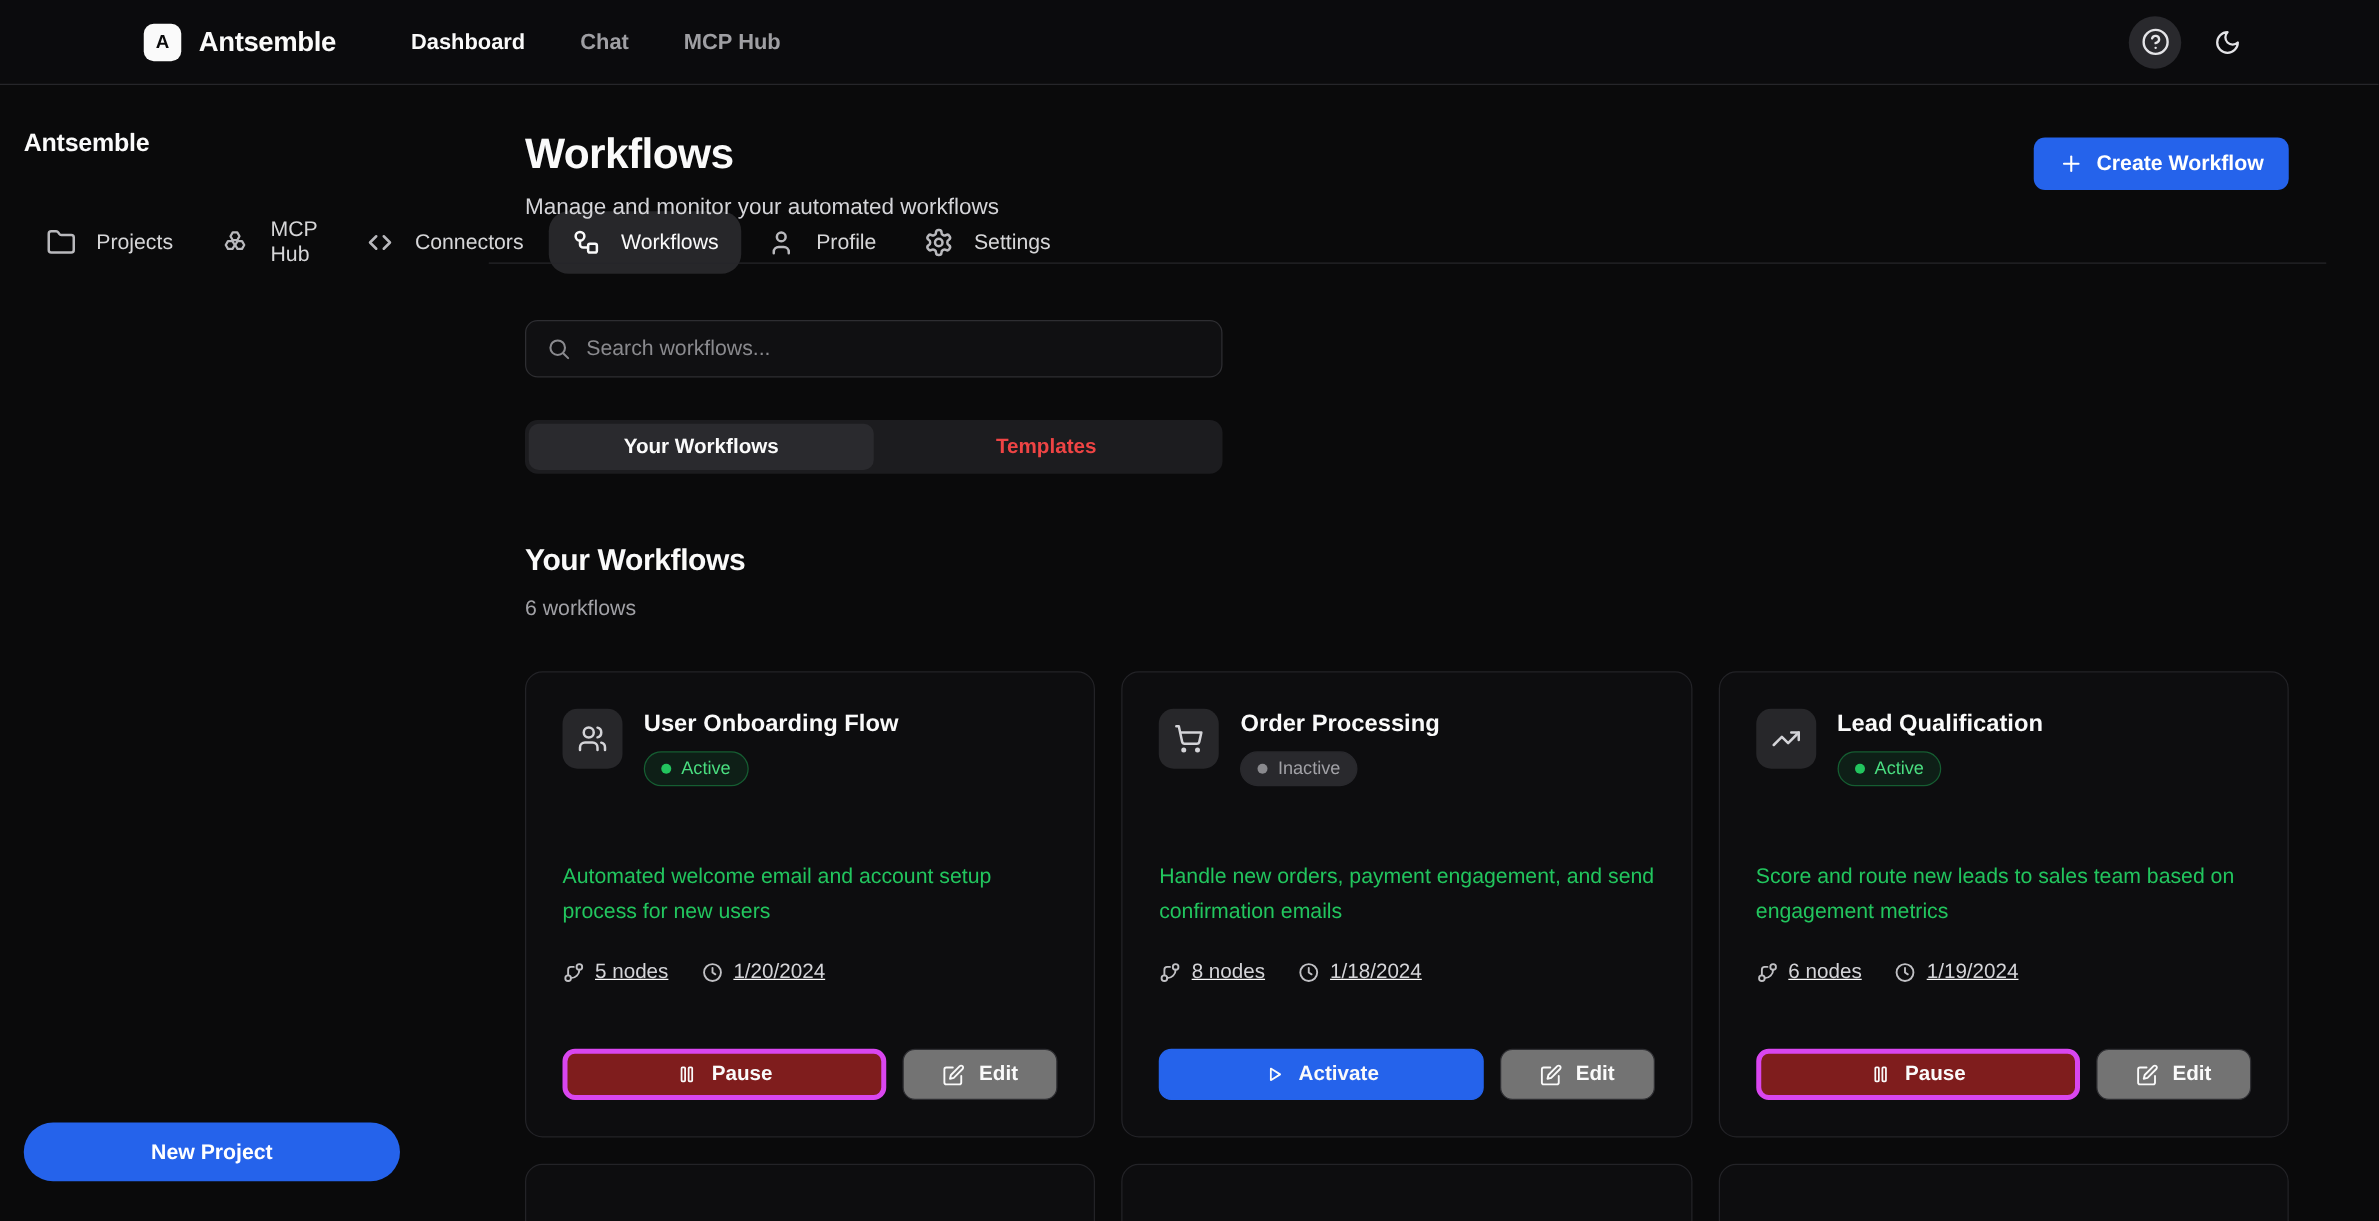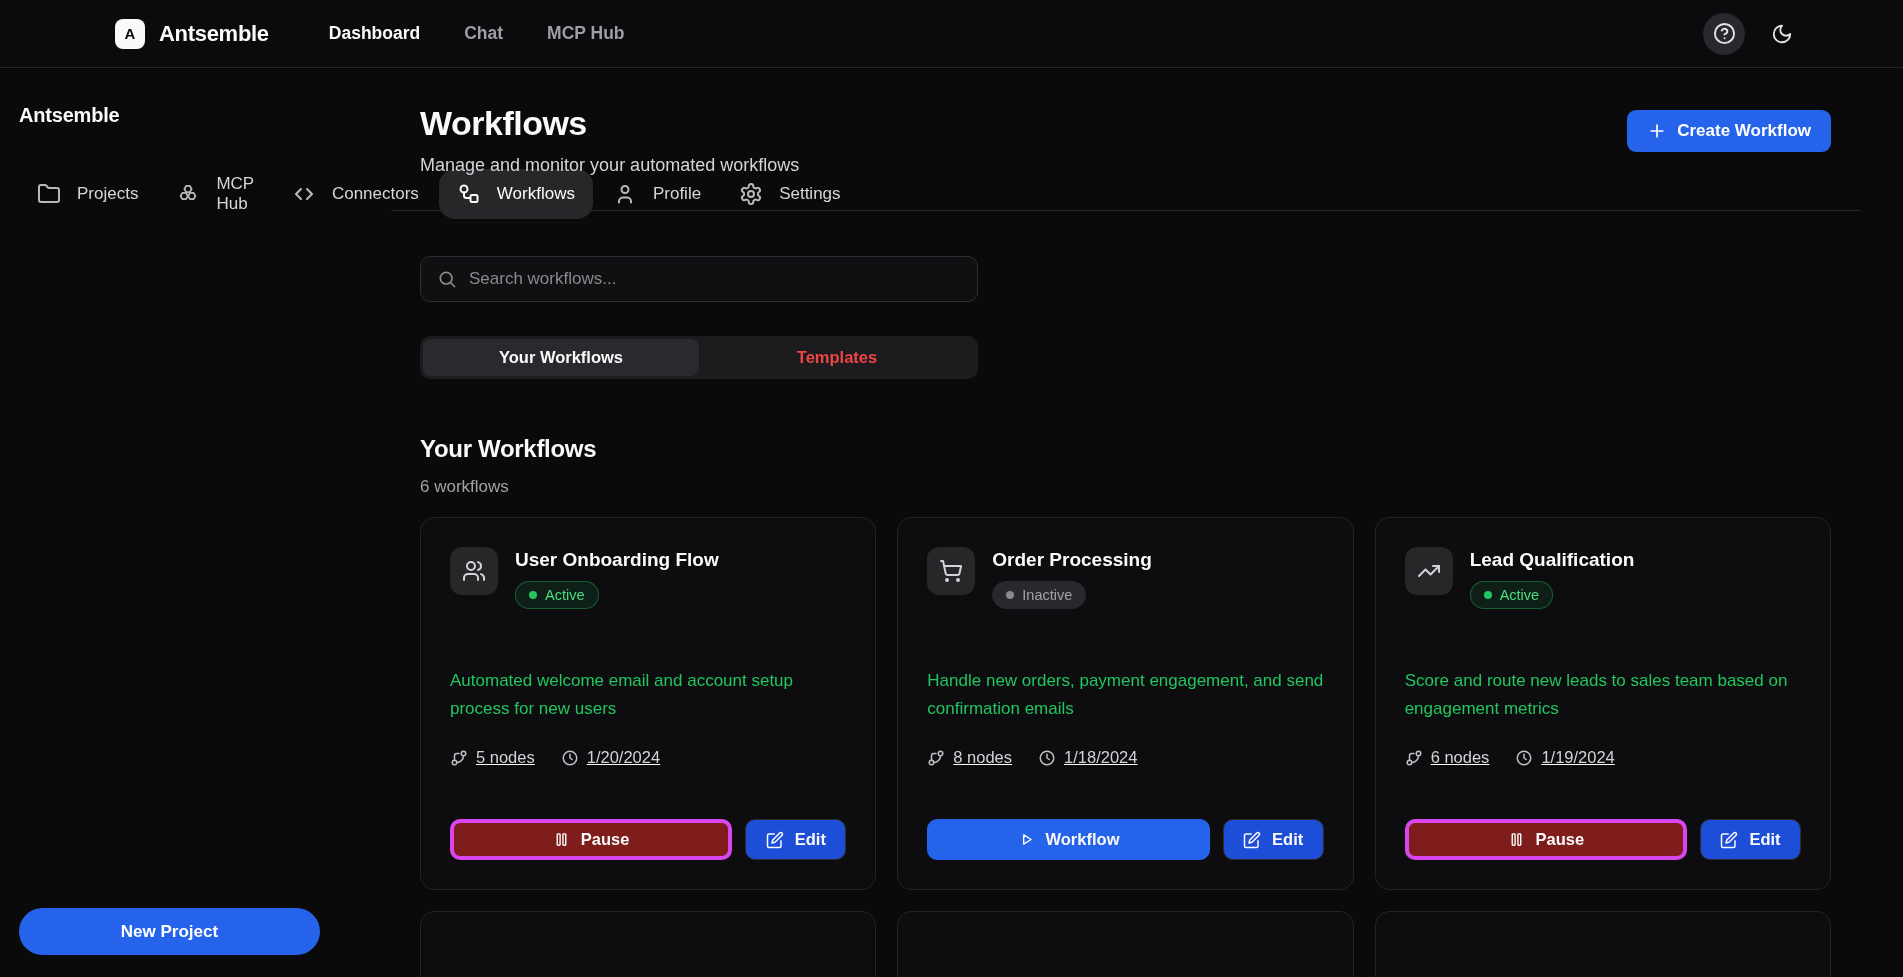--- a/index.html
+++ b/index.html
@@ -58,21 +58,21 @@
     border-radius: 16px;
     font-size: 17px; font-weight: 500;
     color: #d6d6d8;
     cursor: pointer;
   }
   .sidenav-item .nav-ic { color: #b9b9bd; }
   .sidenav-item.active { background: #27272a; color: #fafafa; }
   .sidenav-item.active .nav-ic { color: #fafafa; }
   .new-project-btn {
     position: absolute;
-    left: 19px; bottom: 22px;
+    left: 19px; bottom: 32px;
     width: 301px; height: 47px;
     border: none; border-radius: 24px;
     background: #2563eb; color: #ffffff;
     font-family: inherit; font-size: 17px; font-weight: 600;
     cursor: pointer;
   }
 
   
   .main { flex: 1; padding: 36px 72px 0 90px; position: relative; }
   .main-header { display: flex; align-items: flex-start; justify-content: space-between; }
@@ -123,21 +123,21 @@
     display: flex; align-items: center; justify-content: center;
     font-size: 16.5px; font-weight: 600;
     color: #ef4444; border-radius: 8px; cursor: pointer;
   }
   .tab.active { background: #2a2a2e; color: #fafafa; }
 
   .section-title { margin-top: 56px; font-size: 24px; font-weight: 700; letter-spacing: -0.3px; }
   .section-count { margin-top: 14px; font-size: 17px; color: #a1a1a6; }
 
   .cards-grid {
-    margin-top: 20px;
+    margin-top: 40px;
     display: grid;
     grid-template-columns: repeat(3, 1fr);
     gap: 21px;
   }
   .wf-card {
     height: 373px;
     border: 1px solid #232327;
     border-radius: 14px;
     background: #0d0d0f;
     padding: 29px;
@@ -181,21 +181,21 @@
   .wf-actions { margin-top: auto; display: flex; gap: 13px; }
   .action-btn {
     height: 41px;
     display: inline-flex; align-items: center; justify-content: center; gap: 11px;
     border-radius: 10px;
     font-family: inherit; font-size: 16.5px; font-weight: 600;
     color: #fafafa; cursor: pointer;
   }
   .action-primary { flex: 1; background: #7f1d1d; border: 4px solid #d946ef; }
   .action-primary.blue { background: #2563eb; border: 1px solid #2563eb; }
-  .action-edit { width: 101px; background: #1d4ed8; border: 1px solid #2e2e32; align-items: center; }
+  .action-edit { width: 124px; background: #737373; border: 1px solid #2e2e32; align-items: center; }
 
   .cards-grid.partial { margin-top: 21px; }
   .wf-card.stub { height: 120px; }
 </style>
 </head>
 <body>
 
 <header class="topbar">
   <div class="logo-badge">
     <span>A</span>
@@ -435,21 +435,21 @@
             <span>1/18/2024</span>
           </div>
         </div>
         <div class="wf-actions">
           <button class="action-btn action-primary blue">
             <span>
               <svg width="17" height="17" viewBox="0 0 24 24" fill="none" stroke="currentColor" stroke-width="2" stroke-linecap="round" stroke-linejoin="round">
                   <path d="m8 5.5 10.5 6.5L8 18.5Z"></path>
                 </svg>
             </span>
-            <span>Workflow</span>
+            <span>Activate</span>
           </button>
           <button class="action-btn action-edit">
             <span>
               <svg width="18" height="18" viewBox="0 0 24 24" fill="none" stroke="currentColor" stroke-width="2" stroke-linecap="round" stroke-linejoin="round">
                   <path d="M11 4H4a2 2 0 0 0-2 2v14a2 2 0 0 0 2 2h14a2 2 0 0 0 2-2v-7"></path>
                   <path d="M18.375 2.625a2.121 2.121 0 1 1 3 3L12 15l-4 1 1-4Z"></path>
                 </svg>
             </span>
             <span>Edit</span>
           </button>

